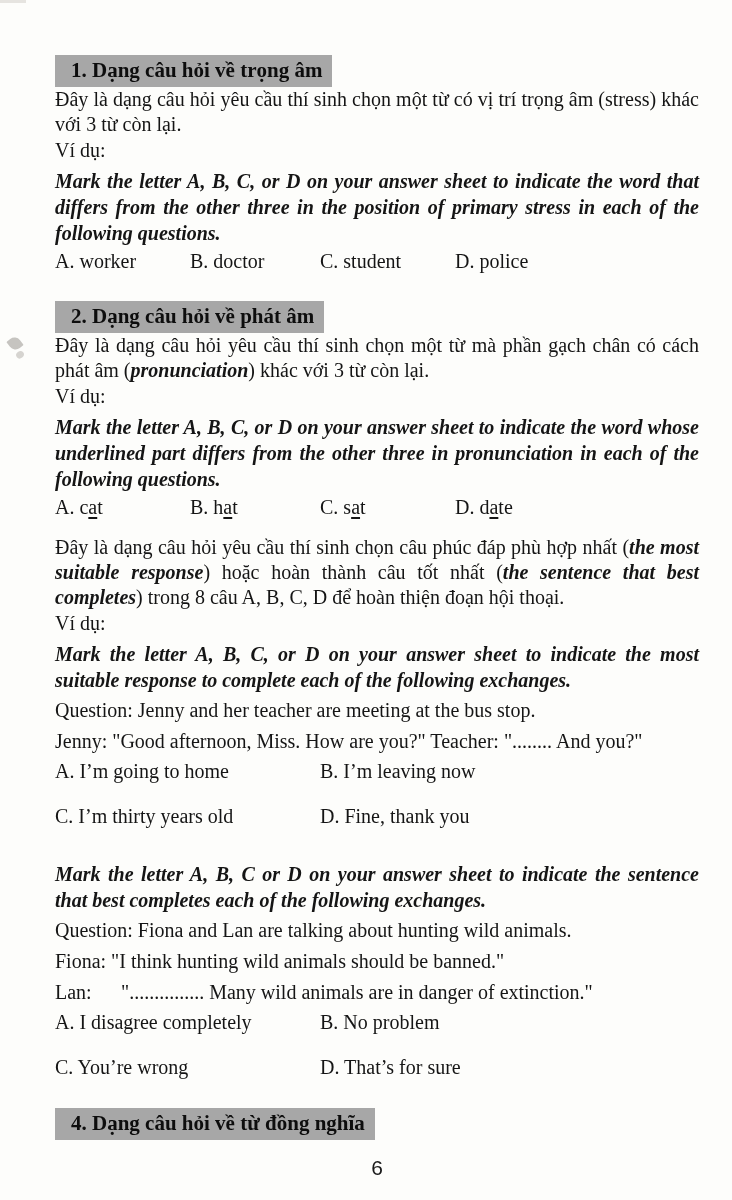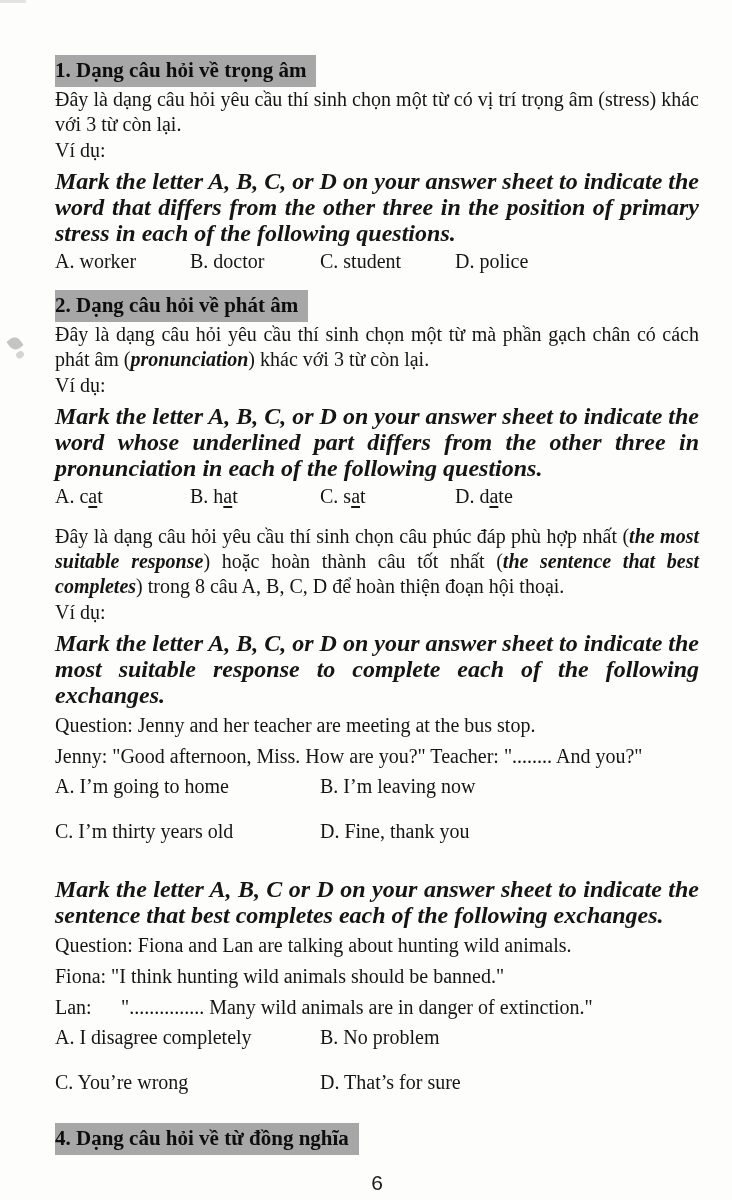--- a/index.html
+++ b/index.html
@@ -20,44 +20,44 @@
   p { margin: 0; }
   .body { font-size: 20px; line-height: 25px; }
   .just { text-align: justify; }
   .nowrap { white-space: nowrap; }
   .hl {
     display: inline-block;
     margin: 0;
     font-size: 21px; font-weight: bold; line-height: 25px;
     background: #a7a7a7;
     color: #0d0d0d;
-    padding: 3px 10px 4px 0;
+    padding: 3px 10px 4px 16px;
     white-space: pre-wrap;
   }
   .instr {
-    font-size: 24px; font-weight: bold; font-style: italic;
+    font-size: 20px; font-weight: bold; font-style: italic;
     line-height: 26px;
     margin: 5px 0 3px 0;
   }
   .vidu { margin-top: 1px; }
   .optrow { display: flex; margin-top: 2px; font-size: 20px; line-height: 25px; }
   .optrow .w1 { width: 135px; }
   .optrow .w2 { width: 130px; }
   .optrow .w3 { width: 135px; }
   .optgrid {
     display: grid;
     grid-template-columns: 265px 1fr;
     row-gap: 20px;
     margin-top: 5px;
     font-size: 20px; line-height: 25px;
     white-space: nowrap;
   }
   .qline { margin-top: 5px; }
   .dline { margin-top: 6px; }
-  .sec2 { margin-top: 16px; }
+  .sec2 { margin-top: 27px; }
   .sec3 { margin-top: 15px; }
   .sec4 { margin-top: 28px; }
   .ex2 { margin-top: 32px; }
   .u { text-decoration: underline; text-underline-offset: 3px; }
   .bi { font-weight: bold; font-style: italic; }
   .b { font-weight: normal; }
   .lan-speaker { display: inline-block; width: 66px; }
   .pagenum {
     margin-top: 16px;
     text-align: center;

